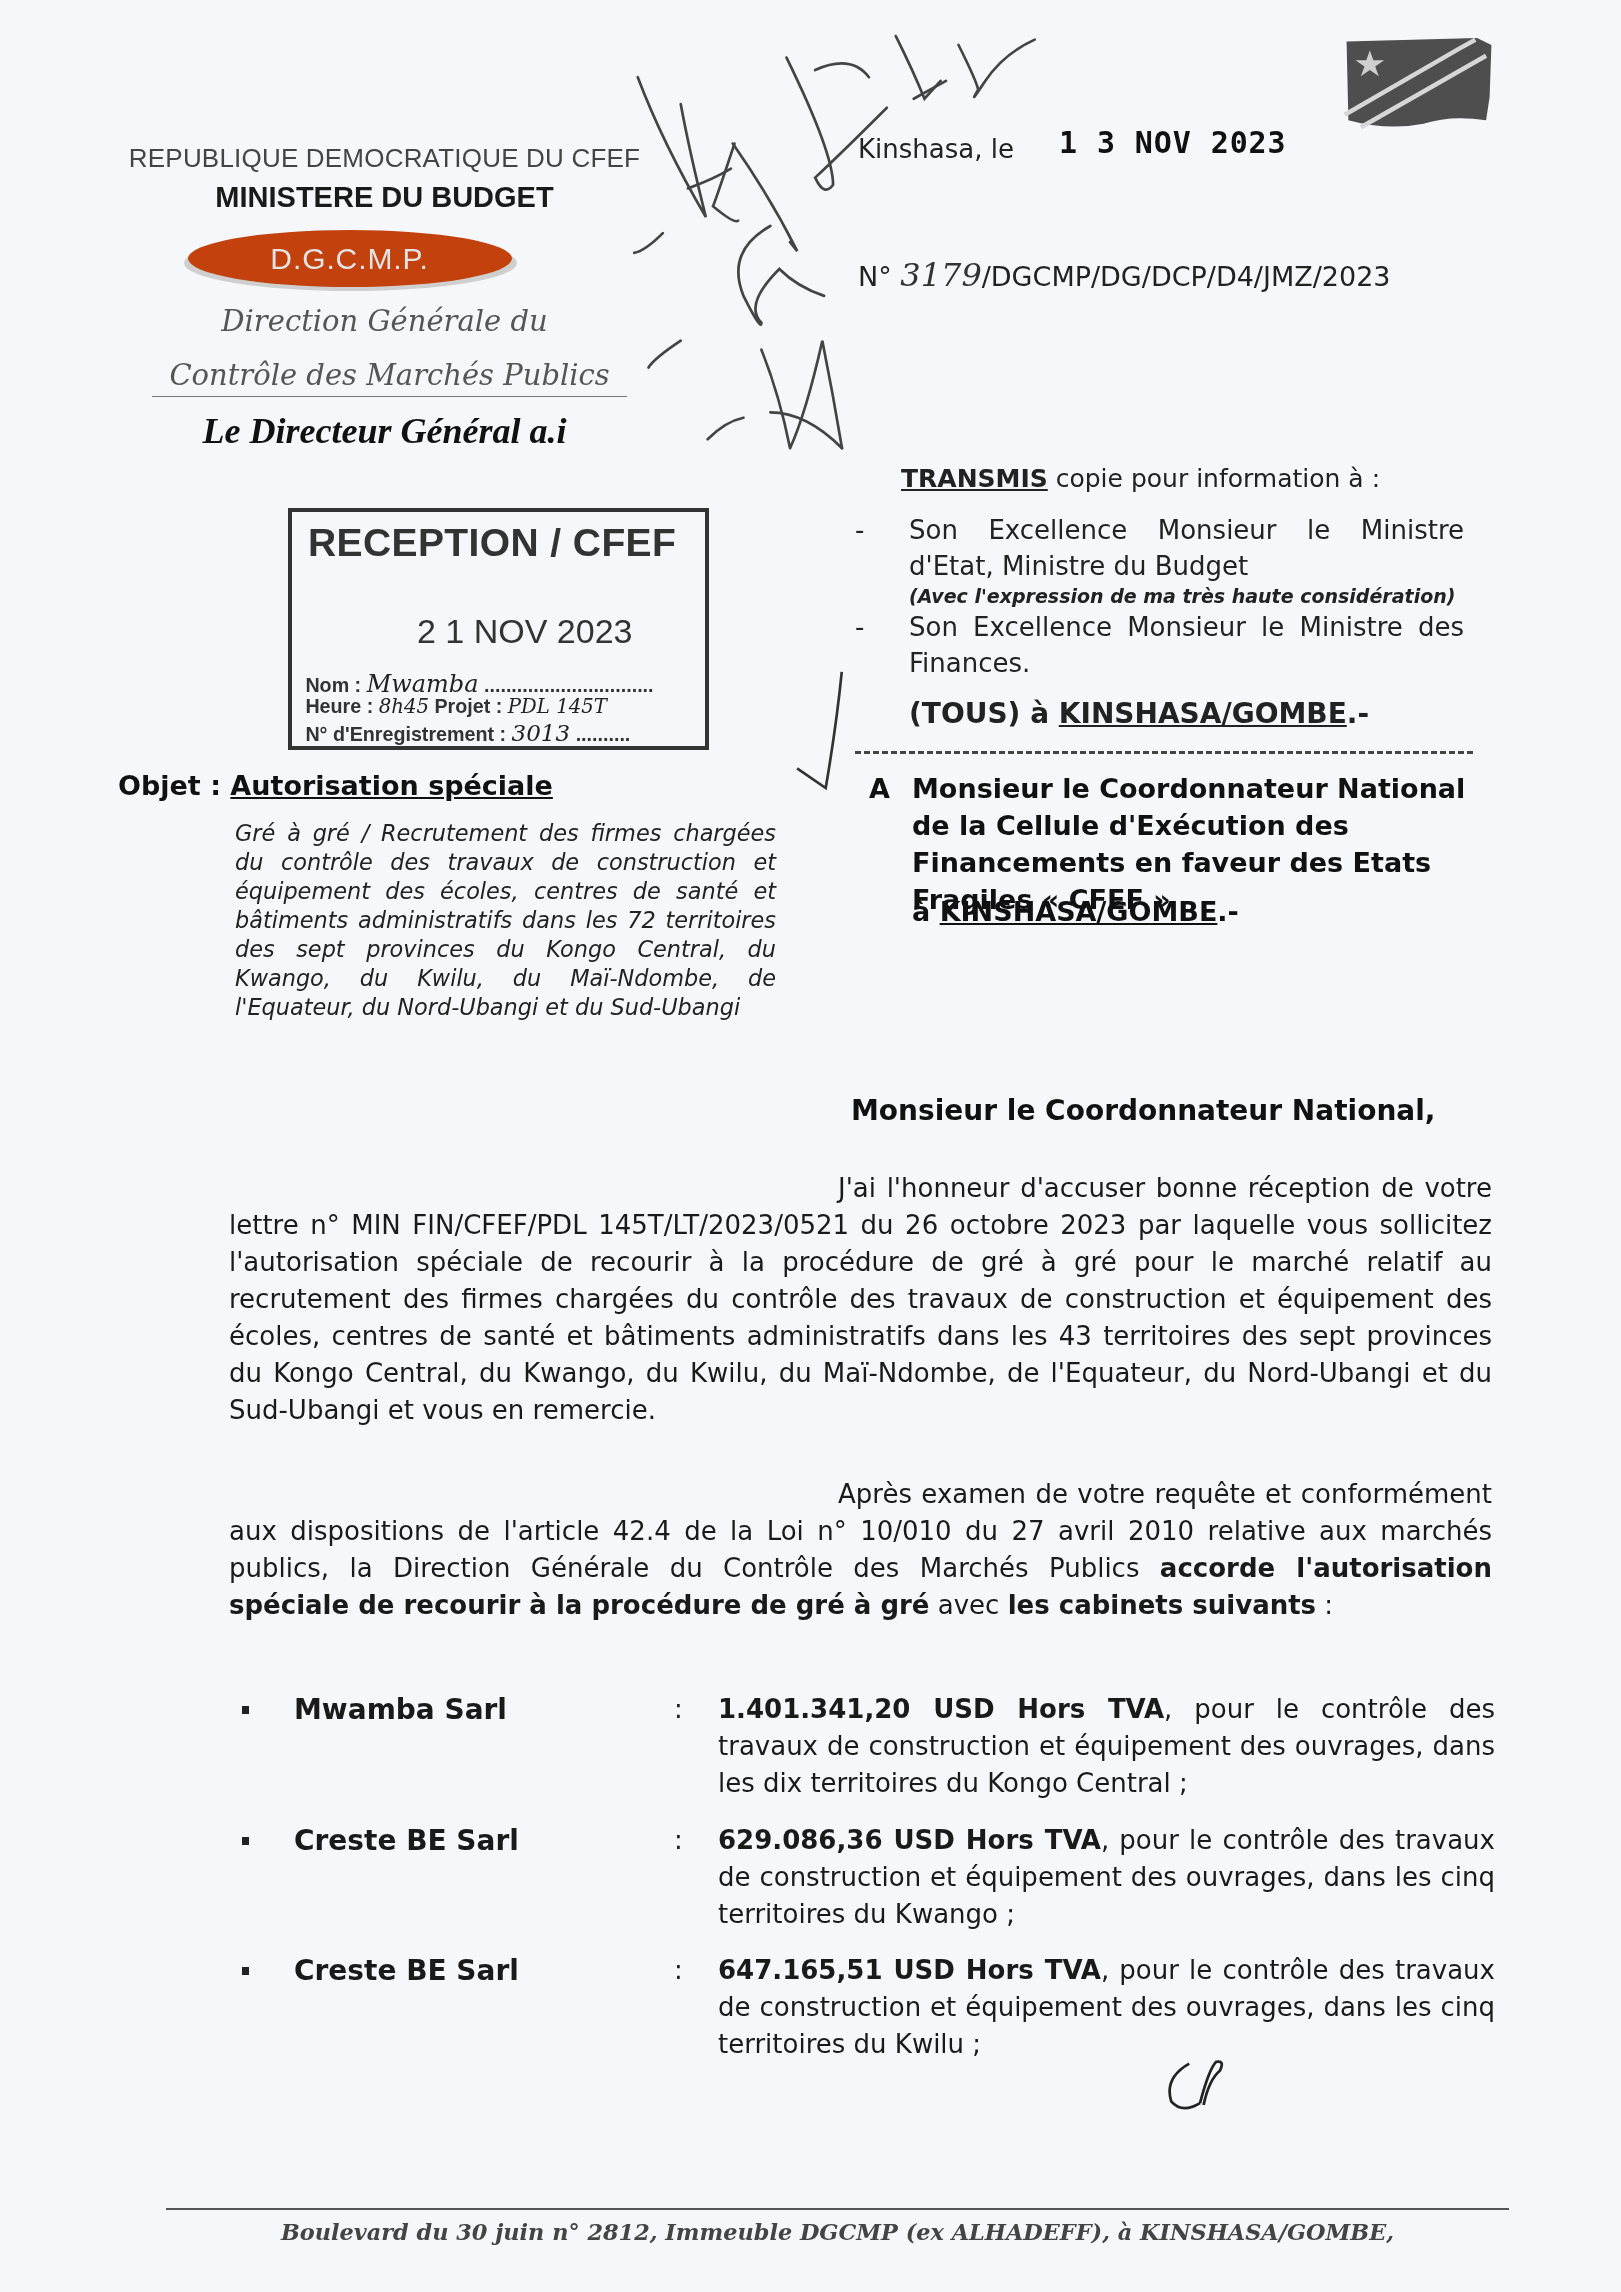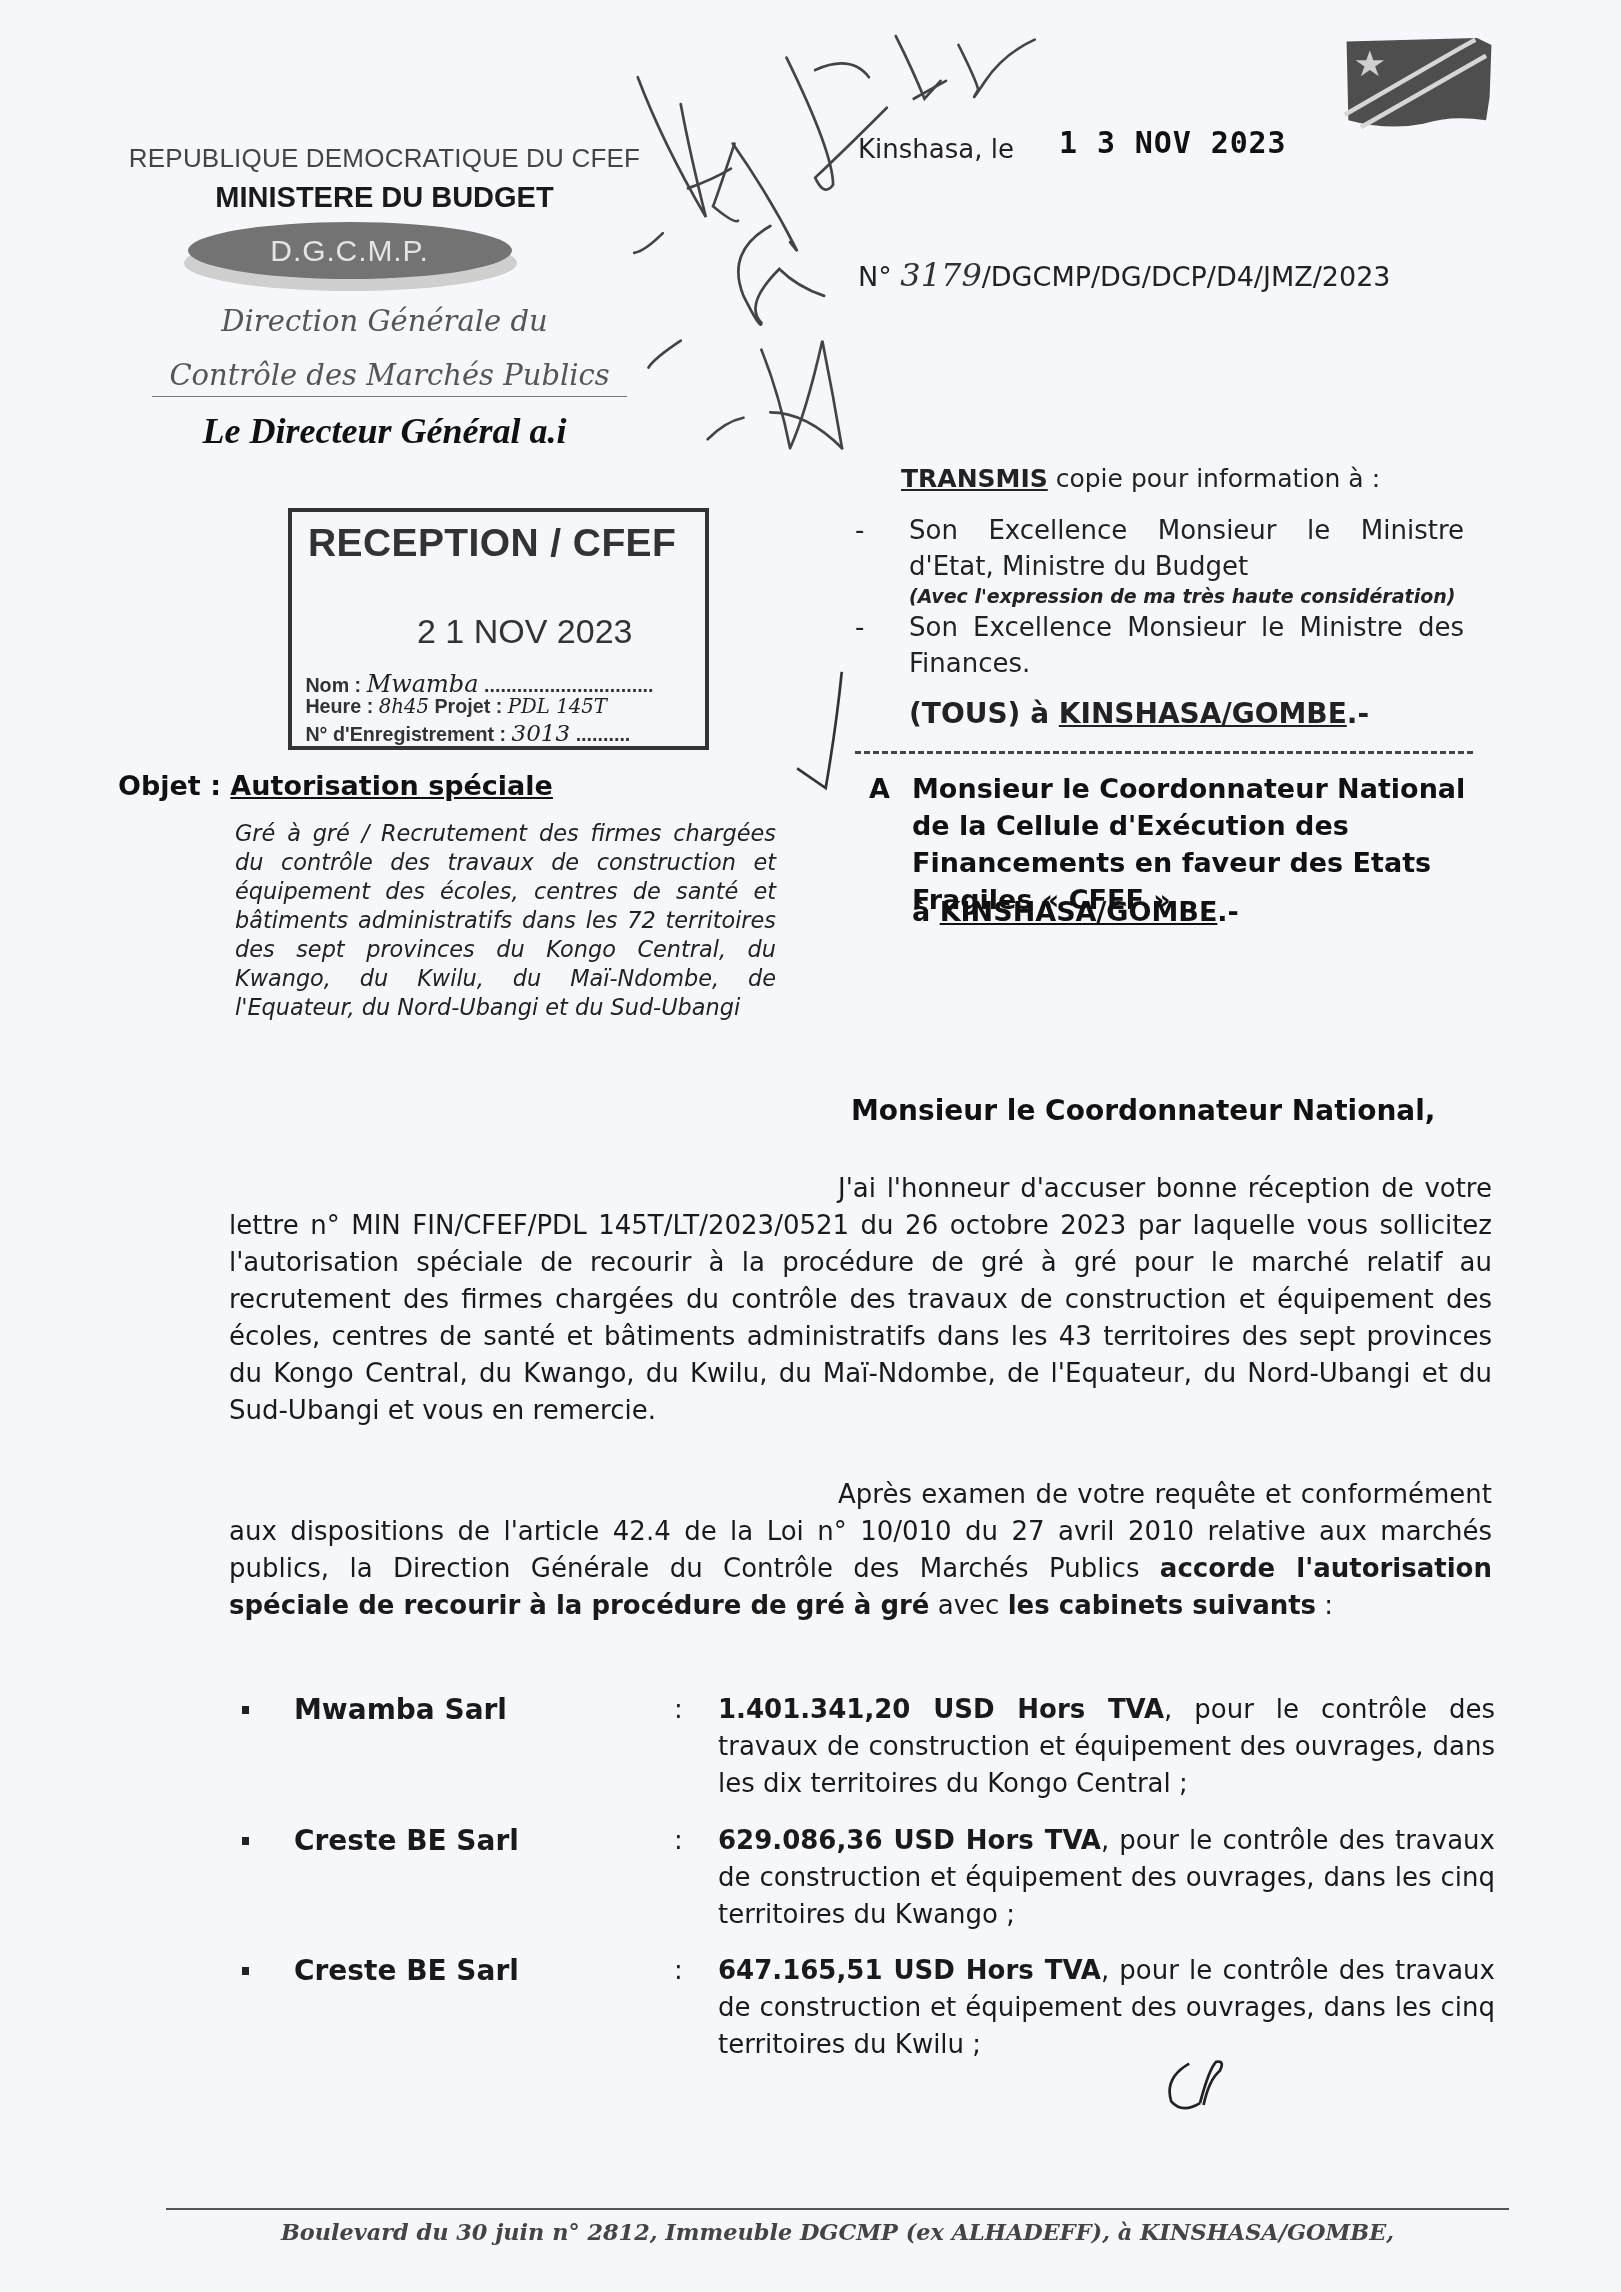--- a/index.html
+++ b/index.html
@@ -8,21 +8,21 @@
     background: #f6f7fa;
     font-family: "DejaVu Sans", sans-serif;
     color: #1a1a1a;
   }
   .abs { position: absolute; }
   
   .rdc { left: 125px; top: 143px; width: 519px; text-align: center; font-family: "Liberation Sans", sans-serif; font-size: 26px; color: #444; letter-spacing: 0.2px; }
   .min { left: 125px; top: 181px; width: 519px; text-align: center; font-family: "Liberation Sans", sans-serif; font-weight: bold; font-size: 29px; color: #1a1a1a; }
   .oval-wrap { left: 184px; top: 222px; width: 333px; height: 72px; }
   .oval-shadow { position:absolute; left:0; top:12.5px; width:333px; height:56px; border-radius:50%; background:#cfcfcf; }
-  .oval { position:absolute; left:3.6px; top:0; width:324px; height:57px; border-radius:50%; background:#737373; display:flex; align-items:center; justify-content:center; }
+  .oval { position:absolute; left:3.6px; top:8px; width:324px; height:57px; border-radius:50%; background:#c2410c; display:flex; align-items:center; justify-content:center; }
   .oval span { color:#e4e4e4; font-family:"Liberation Sans", sans-serif; font-size:30px; letter-spacing:0.9px; }
   .script1 { left: 125px; top: 304px; width: 519px; text-align:center; font-family: "DejaVu Serif", serif; font-style: italic; font-size: 29px; color:#555; }
   .script2 { left: 152px; top: 358px; width: 475px; text-align:center; font-family: "DejaVu Serif", serif; font-style: italic; font-size: 29px; color:#555; border-bottom: 1.8px solid #777; padding-bottom: 3.6px; }
   .dg { left: 125px; top: 410px; width: 519px; text-align:center; font-family: "Liberation Serif", serif; font-style: italic; font-weight: bold; font-size: 36px; color:#111; }
 
   
   .stamp { left: 288px; top: 484px; width: 421px; height: 242px; border: 4.5px solid #333; box-sizing: border-box; font-family: "Liberation Sans", sans-serif; margin-top: 24px; }
   .stamp-title { position:absolute; left:16px; top:9px; font-weight:bold; font-size:39px; color:#333; letter-spacing:0.4px; }
   .stamp-date { position:absolute; left:125px; top:100px; font-size:34px; color:#333; }
   .stamp-row { position:absolute; left:13.4px; font-size:19.7px; font-weight:bold; color:#333; white-space:nowrap; }

